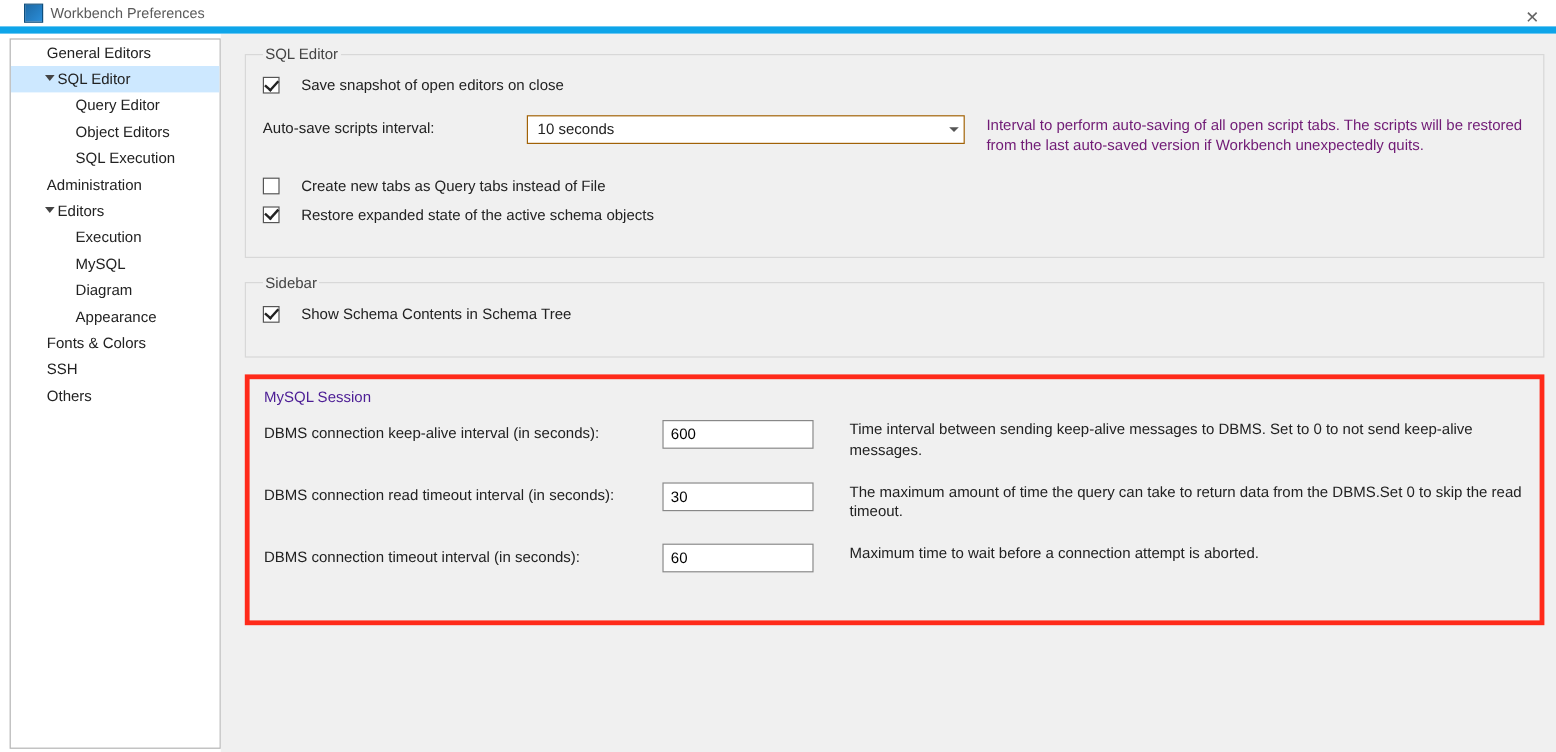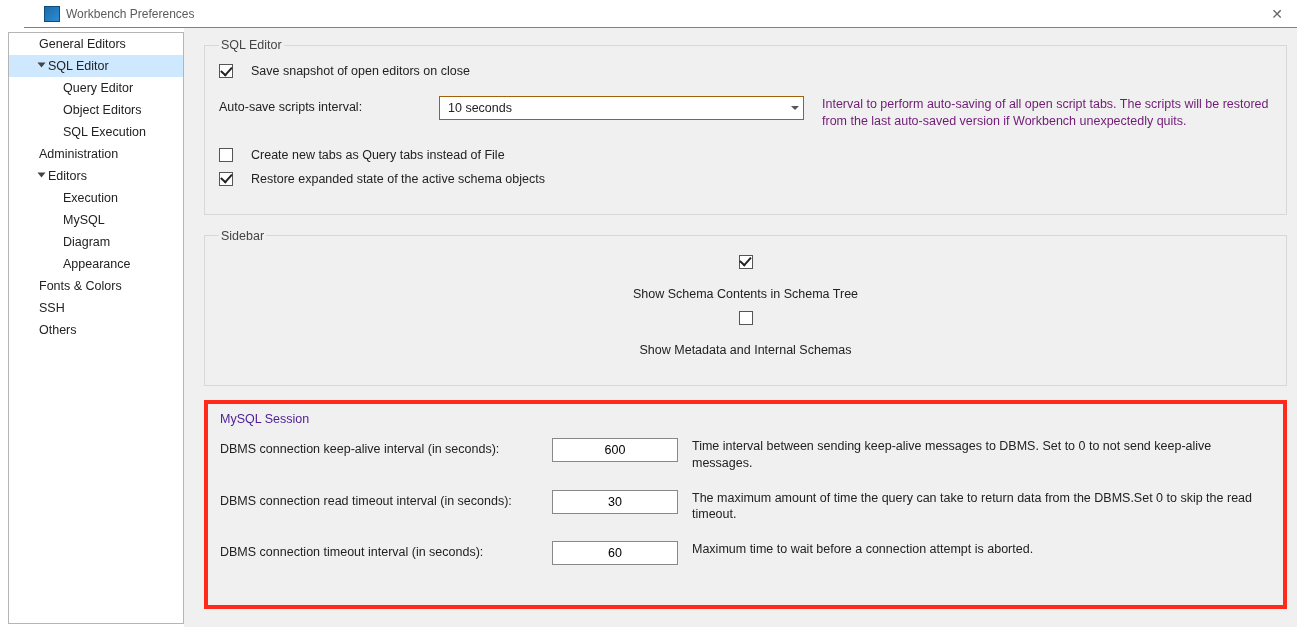--- a/index.html
+++ b/index.html
@@ -8,27 +8,26 @@
     font-family: "Segoe UI", Tahoma, sans-serif;
     font-size: 12px;
     color: #222;
     background: #fff;
     width: 1297px;
     height: 627px;
     overflow: hidden;
   }
   .titlebar {
     height: 28px;
-    border-bottom: 1px solid #0ea5e9;
+    border-bottom: 6px solid #0ea5e9;
     display: flex;
     align-items: center;
     padding: 0 20px;
     background: #fff;
     position: relative;
-    margin-left: 24px;
   }
   .titlebar .app-icon {
     width: 16px; height: 16px;
     background: linear-gradient(135deg,#1e6aa6 0%,#2a8dd8 100%);
     border: 1px solid #0d4e7d;
     margin-right: 6px;
   }
   .titlebar .title-text { color:#5a5a5a; font-size:12px; }
   .titlebar .close {
     position: absolute;
@@ -131,21 +130,21 @@
     border-right:4px solid transparent;
     border-top:4px solid #555;
   }
   .desc {
     flex:1;
     font-size:12.5px;
     color:#701a75;
     padding-left: 18px;
     line-height:1.35;
   }
-  .group-sidebar .chk { margin-bottom:10px;flex-direction:column; }
+  .group-sidebar .chk { margin-bottom:10px; }
   .mysql-session {
     border: 4px solid #ff2a1a;
     padding: 8px 12px 40px 12px;
     background:#f0f0f0;
     position: relative;
   }
   .mysql-session .group-title {
     font-size:12.5px;
     color:#4c1d95;
     margin-bottom:12px;
@@ -161,26 +160,25 @@
     padding-top:4px;
   }
   .session-input {
     width: 126px;
     height:24px;
     border:1px solid #888;
     background:#fff;
     padding:0 6px;
     font-size:12.5px;
     font-family: inherit;
-    text-align: center;
   }
   .session-desc {
     flex:1;
     font-size:12.5px;
-    padding-left: 14px;
+    padding-left: 30px;
     line-height:1.35;
   }
 </style>
 </head>
 <body>
 
 <div class="titlebar">
   <div class="app-icon"></div>
   <div class="title-text">Workbench Preferences</div>
   <div class="close">✕</div>
@@ -239,24 +237,20 @@
         </div>
       </div>
     </fieldset>
 
     <fieldset class="group group-sidebar">
       <legend>Sidebar</legend>
       <div class="chk">
         <span class="chkbox checked"></span>
         <span>Show Schema Contents in Schema Tree</span>
       </div>
-      <div class="chk">
-        <span class="chkbox"></span>
-        <span>Show Metadata and Internal Schemas</span>
-      </div>
     </fieldset>
 
     <div class="mysql-session">
       <div class="group-title">MySQL Session</div>
 
       <div class="session-row">
         <div class="session-label">DBMS connection keep-alive interval (in seconds):</div>
         <input class="session-input" value="600" style="">
         <div class="session-desc">Time interval between sending keep-alive messages to DBMS. Set to 0 to not send keep-alive messages.</div>
       </div>

